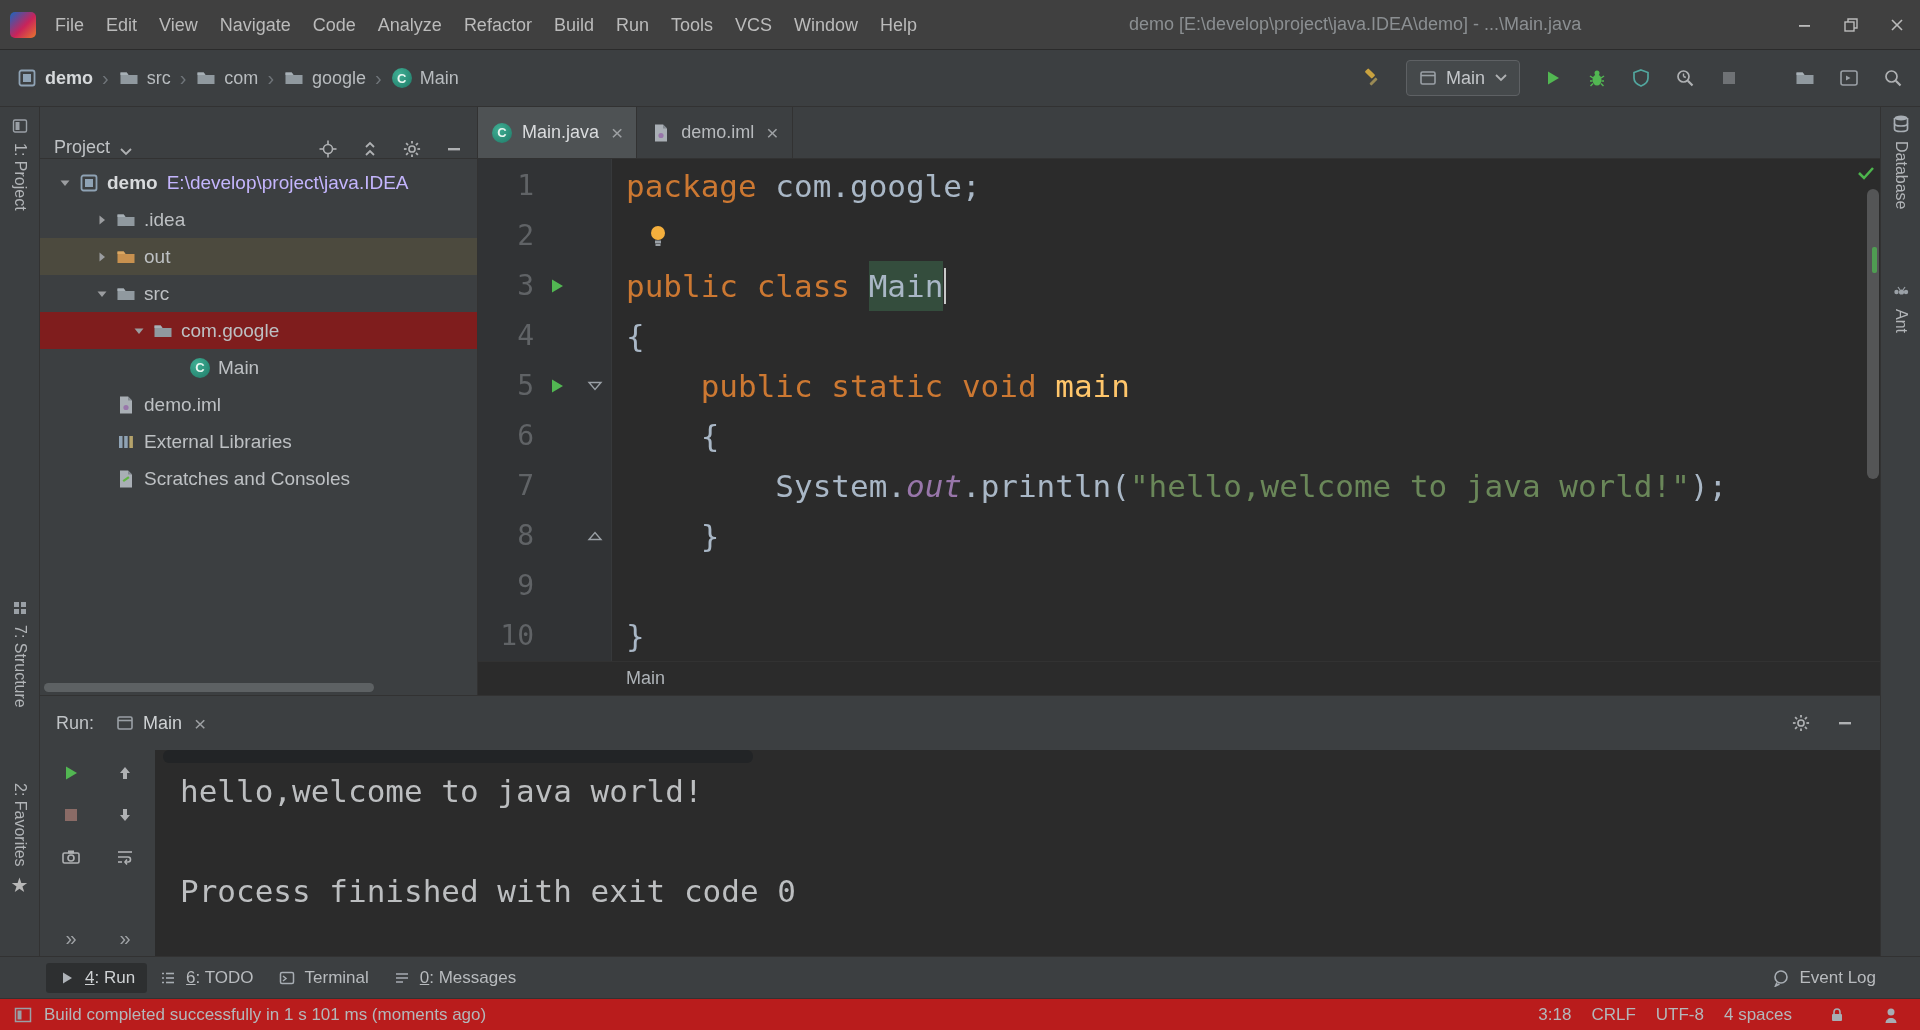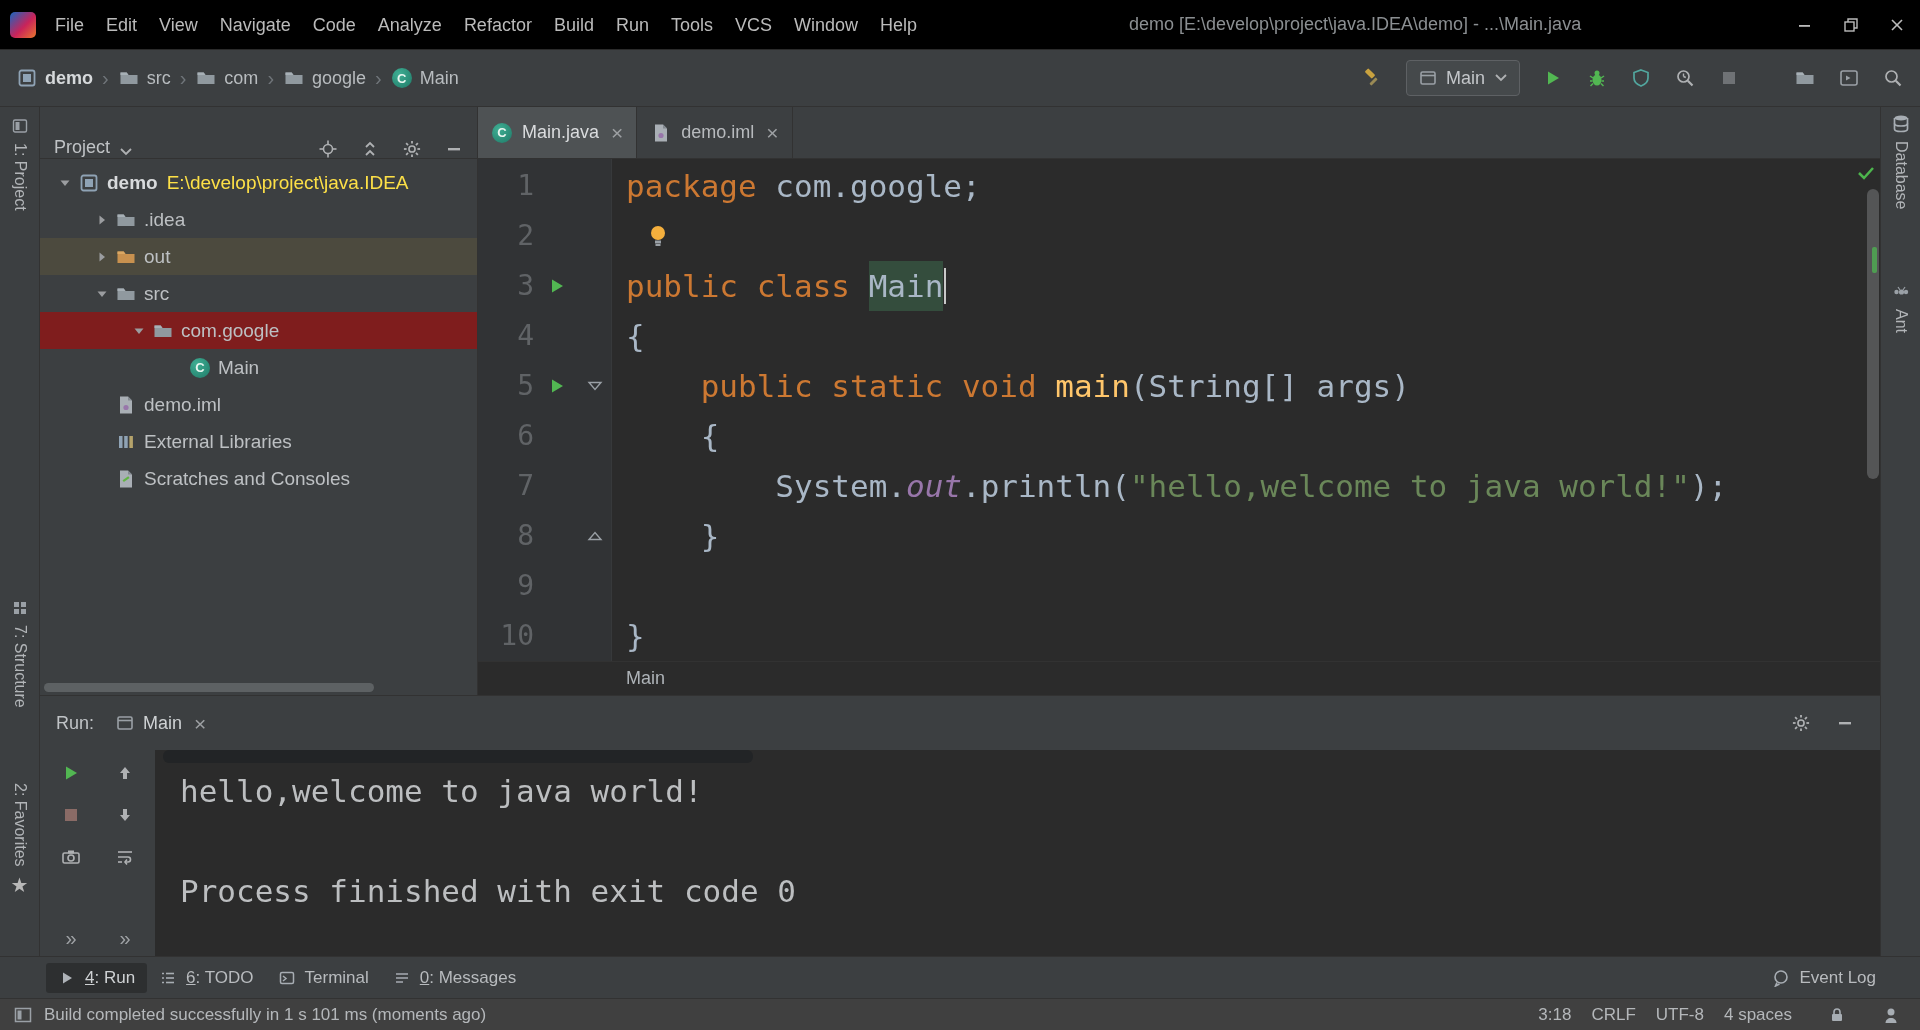--- a/index.html
+++ b/index.html
@@ -4,21 +4,21 @@
 <style>
   *{box-sizing:border-box;margin:0;padding:0}
   body{background:#1e1e1e}
   #app{position:relative;width:1920px;height:1030px;background:#2b2b2b;
        font-family:"Liberation Sans",sans-serif;color:#bbbbbb;overflow:hidden;font-size:18px}
   .icon{display:inline-flex;align-items:center;justify-content:center;width:22px;height:22px;flex:none}
   .icon.sm{width:18px;height:18px}
   .icon.xs{width:13px;height:13px}
   .icon svg{display:block}
   
-  .titlebar{position:absolute;top:0;left:0;width:100%;height:50px;background:#000000;
+  .titlebar{position:absolute;top:0;left:0;width:100%;height:50px;background:#404040;
             border-bottom:1px solid #2b2b2b;display:flex;align-items:center;padding-left:10px}
   .logo-sq{width:26px;height:26px;border-radius:5px;flex:none;margin-right:8px;
            background:linear-gradient(135deg,#1867c0,#c9235a 55%,#e8772e)}
   .menubar{display:flex;align-items:center}
   .menu-item{padding:0 11px;line-height:50px;color:#bbbbbb;cursor:default}
   .wintitle{flex:1;text-align:center;color:#8b8f92;white-space:nowrap;overflow:hidden}
   .wincontrols{display:flex;height:100%}
   .winbtn{width:46px;height:100%;display:flex;align-items:center;justify-content:center}
   
   .navbar{position:absolute;top:50px;left:0;width:100%;height:57px;background:#3c3f41;
@@ -44,21 +44,21 @@
   .panel-header{height:52px;display:flex;align-items:flex-end;padding:0 14px;gap:9px;border-bottom:1px solid #323232}
   .panel-title{color:#c0c3c6}
   .panel-actions{margin-left:auto;display:flex;align-items:center;gap:24px}
   .tree{padding-top:5px}
   .tree-row{height:37px;display:flex;align-items:center;white-space:nowrap;font-size:19px;color:#bdc0c3;overflow:hidden}
   .tree-row.sel{background:#7f1d1d}
   .tree-row.hl-out{background:#4c4a3e}
   .chev{width:26px;display:inline-flex;justify-content:center;flex:none}
   .t-label{margin-left:7px}
   .t-label.bold{font-weight:bold;color:#d8dadc}
-  .t-path{margin-left:9px;color:#fde047}
+  .t-path{margin-left:9px;color:#c4b5fd}
   .hscroll-thumb{position:absolute;bottom:3px;left:4px;width:330px;height:9px;background:#5d6163;border-radius:5px}
   
   .editor-col{position:absolute;left:478px;top:107px;width:1402px;height:588px;display:flex;flex-direction:column;background:#2b2b2b}
   .tabbar{height:52px;background:#3c3f41;display:flex;border-bottom:1px solid #323232;flex:none}
   .tab{display:flex;align-items:center;gap:9px;padding:0 13px;color:#b7babd;border-right:1px solid #323232}
   .tab.active{background:#4e5254;color:#dadcde}
   .tab-close{color:#9da0a3;font-size:21px;margin-left:3px;line-height:1}
   .code-area{flex:1;position:relative;overflow:hidden}
   .gutter-bg{position:absolute;left:0;top:0;bottom:0;width:134px;background:#313335;border-right:1px solid #37393b}
   #code{position:absolute;left:0;top:2px;right:14px;font-family:"DejaVu Sans Mono",monospace;font-size:31px;line-height:50px}
@@ -92,21 +92,21 @@
            font-size:31px;line-height:50px;color:#bcbec0;padding:16px 0 0 25px}
   .clip-line{position:absolute;left:8px;top:0;width:590px;height:13px;background:#222426;border-radius:6px}
   .console-line{white-space:pre;min-height:50px}
   
   .toolbar-bottom{position:absolute;left:0;top:956px;width:100%;height:42px;background:#3c3f41;
                   border-top:1px solid #323232;display:flex;align-items:center;padding:0 44px 0 46px;gap:14px;font-size:17px}
   .tw-btn{display:flex;align-items:center;gap:9px;padding:5px 12px;color:#b8bbbe;border-radius:3px}
   .tw-btn.active{background:rgba(0,0,0,.25);color:#cfd2d4}
   .tw-btn u{text-decoration:underline}
   .eventlog{margin-left:auto;display:flex;align-items:center;gap:9px;color:#b8bbbe}
-  .statusbar{position:absolute;left:0;top:998px;width:100%;height:32px;background:#404040;border-top:1px solid #323232;
+  .statusbar{position:absolute;left:0;top:998px;width:100%;height:32px;background:#b91c1c;border-top:1px solid #323232;
              display:flex;align-items:center;padding:0 14px;font-size:17px;color:#b4b7ba}
   .status-msg{margin-left:12px;flex:1;white-space:nowrap;overflow:hidden}
   .status-right{display:flex;align-items:center;gap:36px;margin-right:6px}
 </style>
 </head>
 <body>
 
 <div id="app">
 
   <header class="titlebar">
@@ -544,21 +544,21 @@
                 <svg width="18" height="18" viewBox="0 0 18 18">
                   <path d="M4 2.5l11 6.5-11 6.5z" fill="#52b752"></path>
                 </svg>
               </span>
               <span class="gfold">
                 <svg width="16" height="10" viewBox="0 0 16 10">
                   <path d="M2 1.5h12L8 8.5z" fill="none" stroke="#9aa0a6" stroke-width="1.4"></path>
                 </svg>
               </span>
             </div>
-            <div class="ctext"><span class="pln">    </span><span class="kw">public static void </span><span class="mth">main</span><span class="pln">(String[] args)</span></div>
+            <div class="ctext"><span class="pln">    </span><span class="kw">public static void </span><span class="mth">main</span></div>
           </div>
           <div class="cl">
             <div class="gut">
               <span class="lnum">6</span>
               <span class="gicon"></span>
               <span class="gfold"></span>
             </div>
             <div class="ctext"><span class="pln">    {</span></div>
           </div>
           <div class="cl">

